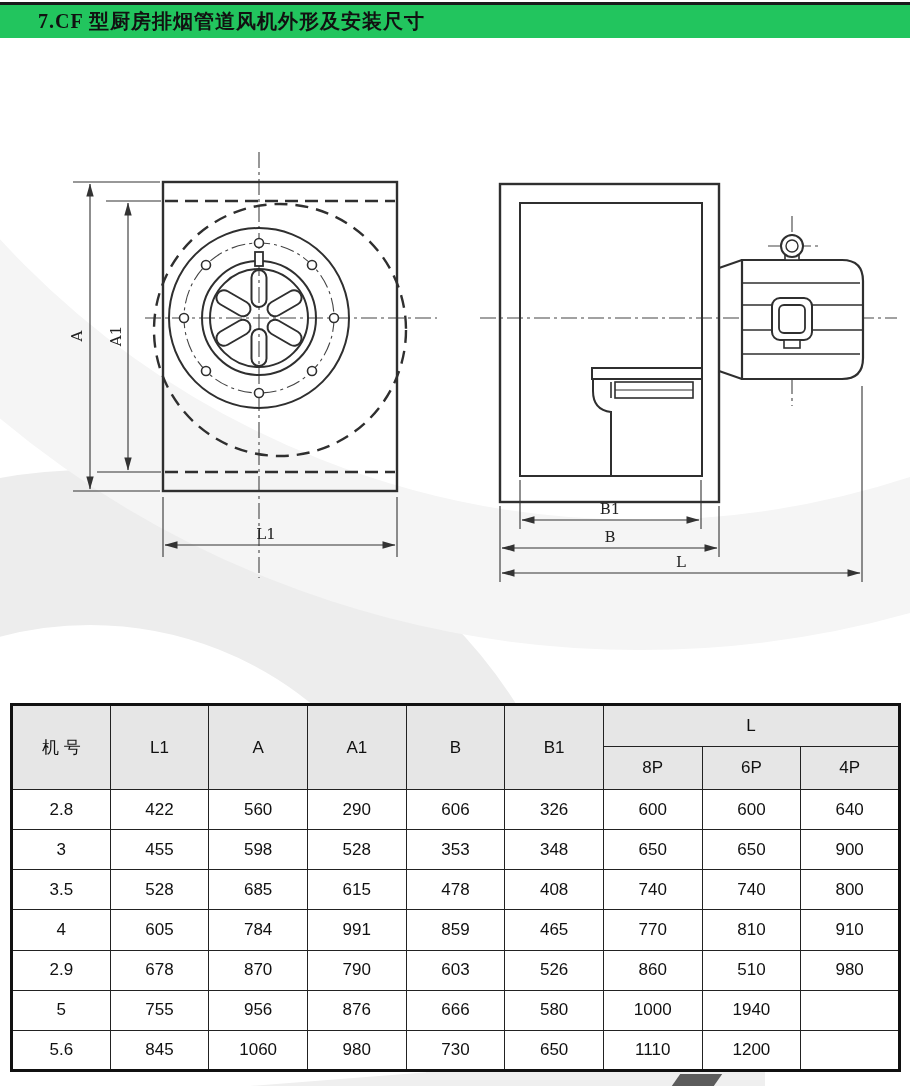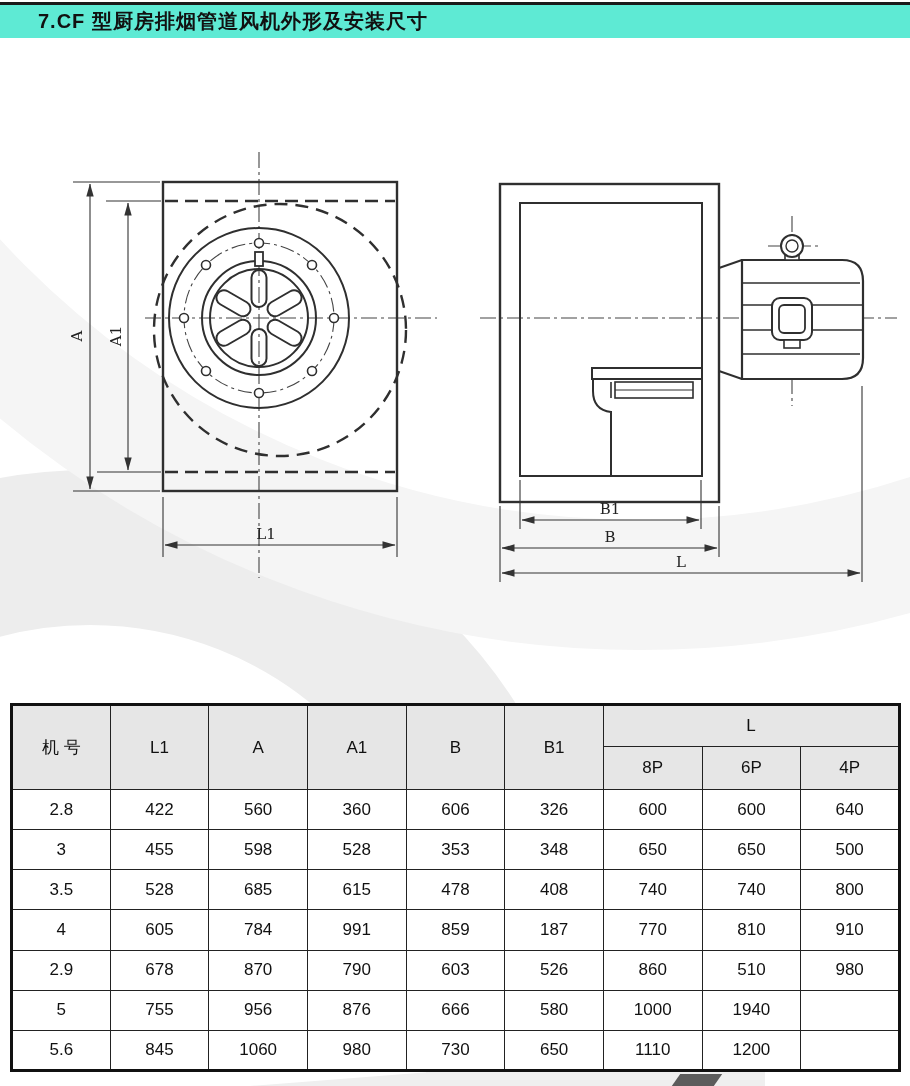--- a/index.html
+++ b/index.html
@@ -56,21 +56,21 @@
 </style>
 </head>
 <body>
 
 <div class="wm wm-ring"></div>
 <div class="wm wm-swoosh"></div>
 <div class="wm wm-bottom-band"></div>
 <div class="wm wm-bottom-wedge"></div>
 
 <div class="top-rule" style="background:#1a1a1a;"></div>
-<div class="title-strip" style="background:#5eead4;">
+<div class="title-strip" style="background:#22c55e;font-family:Liberation Serif, serif;">
   <span class="title">7.CF 型厨房排烟管道风机外形及安装尺寸</span>
 </div>
 
 <svg class="drawing" width="910" height="660" viewBox="0 0 910 660">
   <defs>
     <marker id="arrE" markerUnits="userSpaceOnUse" markerWidth="14" markerHeight="10" refX="13.5" refY="5" orient="auto">
         <path d="M14,5 L1,1.3 L1,8.7 Z" fill="#333"></path>
       </marker>
     <marker id="arrS" markerUnits="userSpaceOnUse" markerWidth="14" markerHeight="10" refX="0.5" refY="5" orient="auto">
         <path d="M0,5 L13,1.3 L13,8.7 Z" fill="#333"></path>
@@ -207,56 +207,56 @@
         <th>8P</th>
         <th>6P</th>
         <th>4P</th>
       </tr>
     </thead>
     <tbody>
       <tr>
         <td>2.8</td>
         <td>422</td>
         <td>560</td>
-        <td>360</td>
+        <td>290</td>
         <td>606</td>
         <td>326</td>
         <td>600</td>
         <td>600</td>
         <td>640</td>
       </tr>
       <tr>
         <td>3</td>
         <td>455</td>
         <td>598</td>
         <td>528</td>
         <td>353</td>
         <td>348</td>
         <td>650</td>
         <td>650</td>
-        <td>500</td>
+        <td>900</td>
       </tr>
       <tr>
         <td>3.5</td>
         <td>528</td>
         <td>685</td>
         <td>615</td>
         <td>478</td>
         <td>408</td>
         <td>740</td>
         <td>740</td>
         <td>800</td>
       </tr>
       <tr>
         <td>4</td>
         <td>605</td>
         <td>784</td>
         <td>991</td>
         <td>859</td>
-        <td>187</td>
+        <td>465</td>
         <td>770</td>
         <td>810</td>
         <td>910</td>
       </tr>
       <tr>
         <td>2.9</td>
         <td>678</td>
         <td>870</td>
         <td>790</td>
         <td>603</td>

